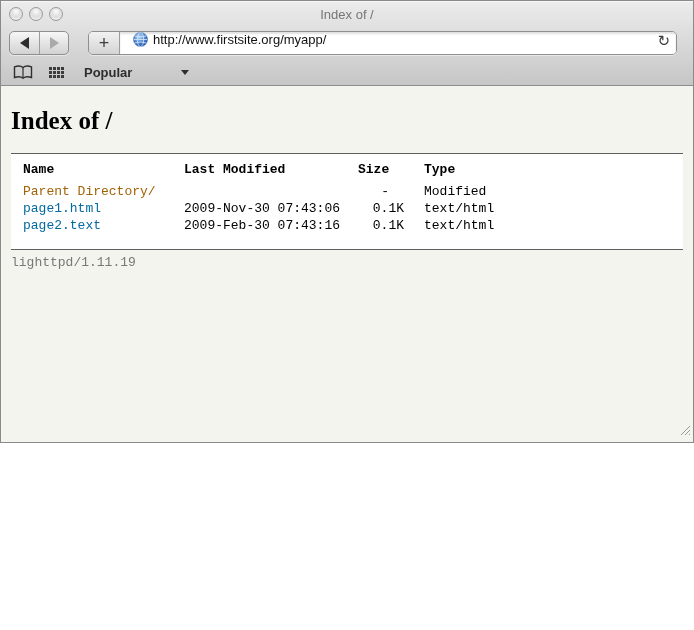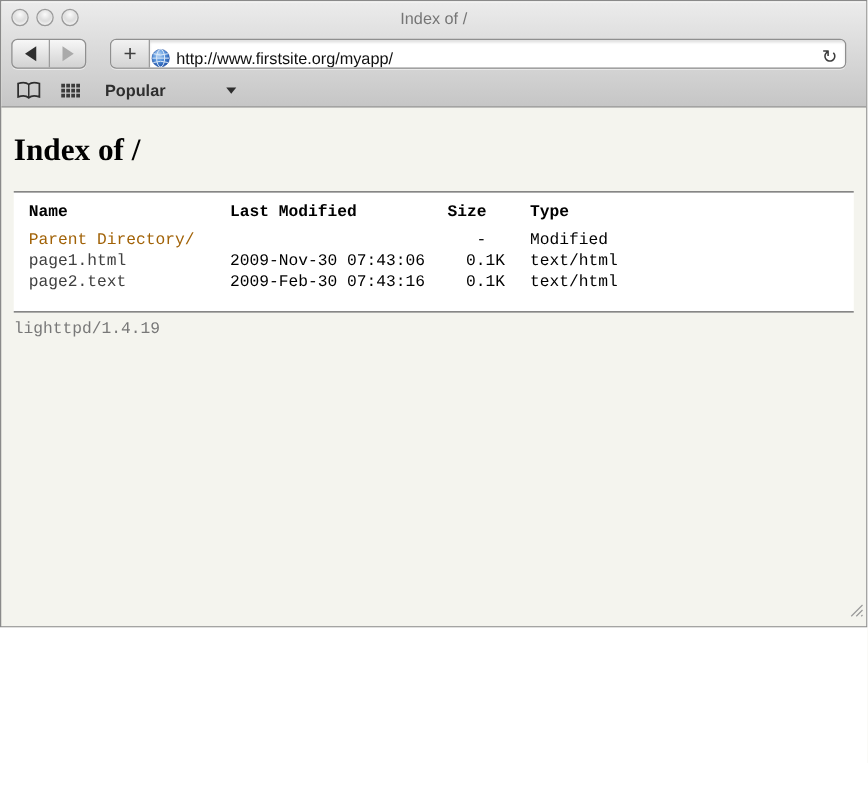--- a/index.html
+++ b/index.html
@@ -1,20 +1,20 @@
 <!DOCTYPE html>
 <html><head>
 <meta charset="utf-8">
 <style>
   * { margin: 0; padding: 0; box-sizing: border-box; }
   html, body { background: #ffffff; }
   body { font-family: "Liberation Sans", sans-serif; }
 
   .window {
-    width: 694px; height: 502px;
+    width: 694px; height: 443px;
     border: 1px solid #8a8a8a;
     background: #f4f4ee;
     position: relative;
     overflow: hidden;
   }
 
   
   .chrome {
     background: linear-gradient(#ececec, #c6c6c6);
     border-bottom: 1px solid #8c8c8c;
@@ -64,22 +64,22 @@
   }
   .plus-btn {
     width: 31px; flex: none;
     background: linear-gradient(#f2f2f2, #d4d4d4);
     border-right: 1px solid #9c9c9c;
     display: flex; align-items: center; justify-content: center;
     font-size: 18px; color: #3f3f3f; line-height: 1;
   }
   .url-field {
     flex: 1; background: #ffffff;
-    display: flex; align-items: flex-end;
-    padding: 0 6px 0 1px;
+    display: flex; align-items: flex-start;
+    padding: 0 6px 0 13px;
     box-shadow: inset 0 2px 2px rgba(0,0,0,.12);
   }
   .url-text {
     flex: 1; font-size: 13px; color: #111; margin-left: 5px;
     white-space: nowrap; overflow: hidden;
   }
   .reload { font-family: "DejaVu Sans", sans-serif; font-size: 15px; color: #3c3c3c; margin-left: 4px; }
 
   .search-field {
     width: 188px; height: 23px; flex: none;
@@ -126,21 +126,21 @@
     font-family: "Liberation Mono", monospace;
     font-size: 13px; line-height: 17px; color: #000;
   }
   table.listing th { text-align: left; font-weight: bold; padding: 0 0 5px 0; margin-left: 43px; }
   table.listing td { padding: 0; }
   .col-name { width: 161px; }
   .col-mod  { width: 174px; }
   .col-size { width: 46px; text-align: right; }
   .col-type { padding-left: 20px !important; }
   td.size-dash { padding-right: 15px !important; }
-  a.dir-link { text-decoration: none; color: #404040; }
+  a.dir-link { text-decoration: none; color: #0369a1; }
   a.dir-link.visited { color: #a16207; }
 
   .dir-footer {
     font-family: "Liberation Mono", monospace;
     font-size: 13px; color: #787878;
     margin: 5px 10px 0 10px;
   }
 
   .resize-grip { position: absolute; right: 2px; bottom: 2px; }
 </style>
@@ -253,21 +253,21 @@
           <tr>
             <td class="col-name"><a href="#" class="dir-link">page2.text</a></td>
             <td class="col-mod">2009-Feb-30 07:43:16</td>
             <td class="col-size">0.1K</td>
             <td class="col-type">text/html</td>
           </tr>
         </tbody>
       </table>
     </div>
 
-    <div class="dir-footer">lighttpd/1.4.19</div>
+    <div class="dir-footer">lighttpd/1.11.19</div>
   </div>
 
   <span class="resize-grip">
     <svg width="13" height="13" viewBox="0 0 13 13">
       <line x1="3" y1="12" x2="12" y2="3" stroke="#9a9a9a" stroke-width="1"></line>
       <line x1="7" y1="12" x2="12" y2="7" stroke="#9a9a9a" stroke-width="1"></line>
       <line x1="11" y1="12" x2="12" y2="11" stroke="#9a9a9a" stroke-width="1"></line>
     </svg>
   </span>
 

